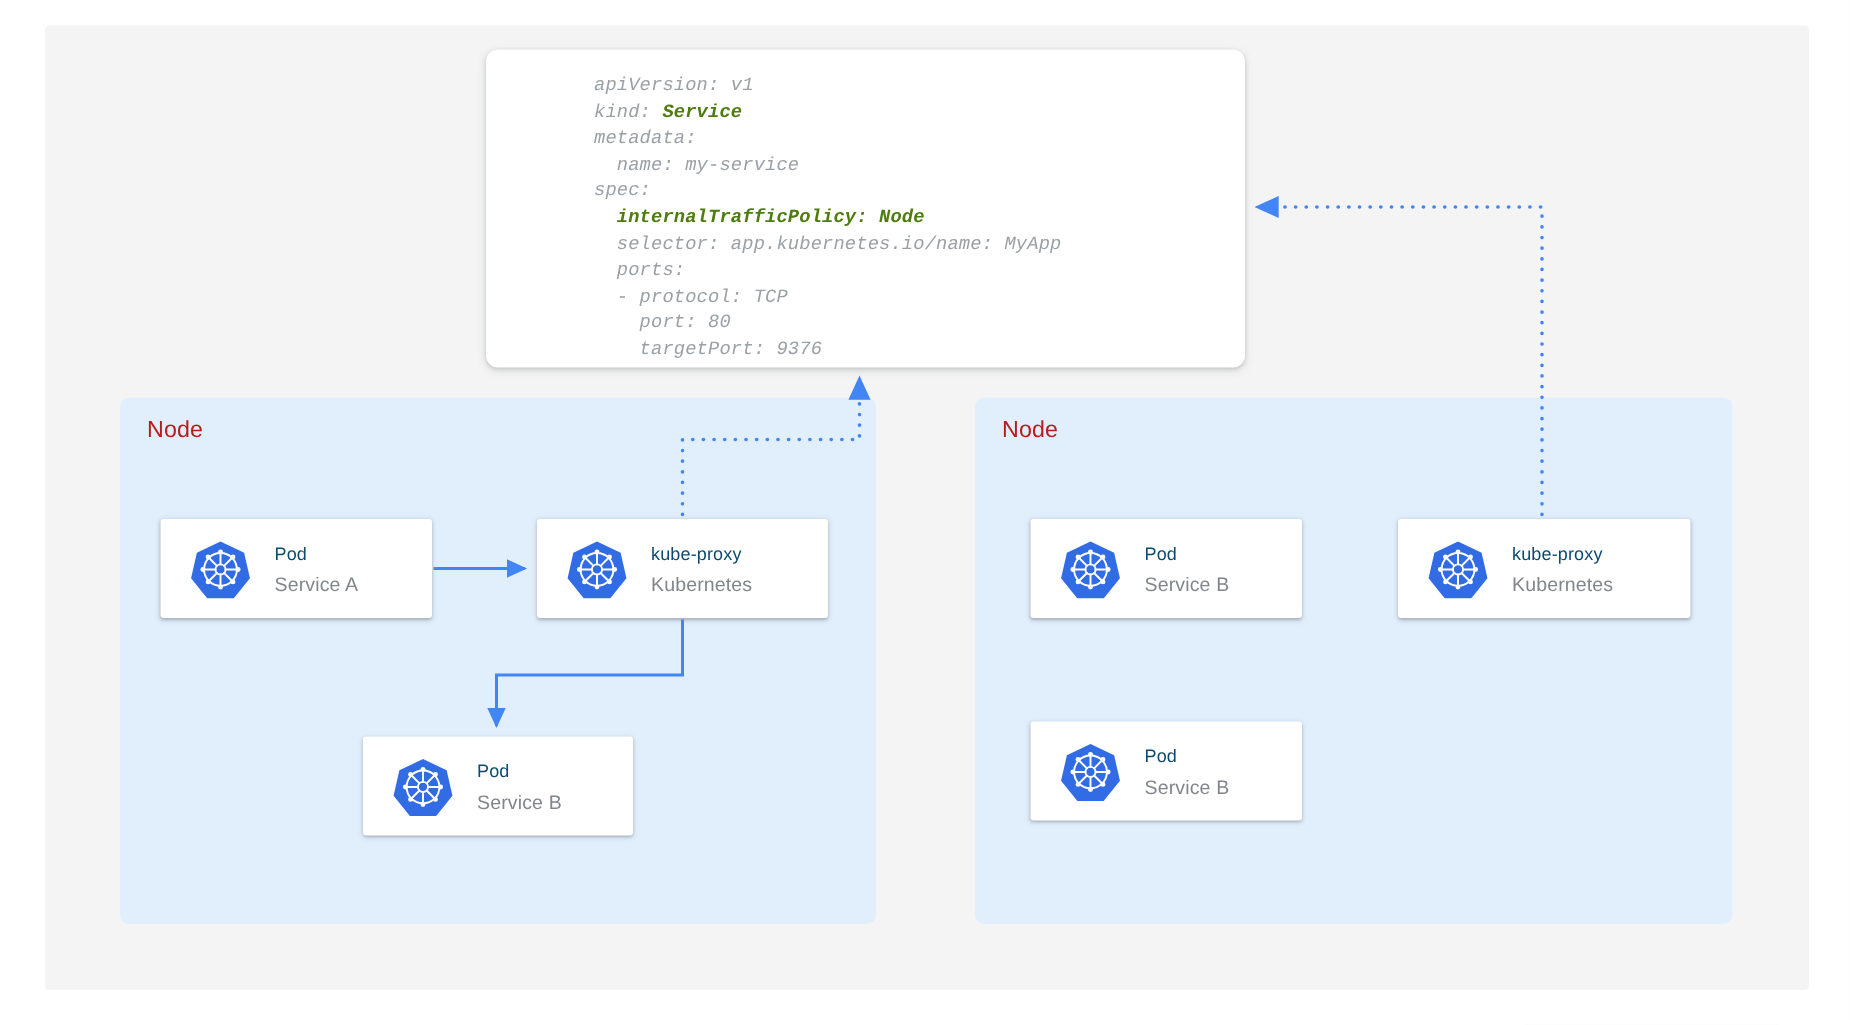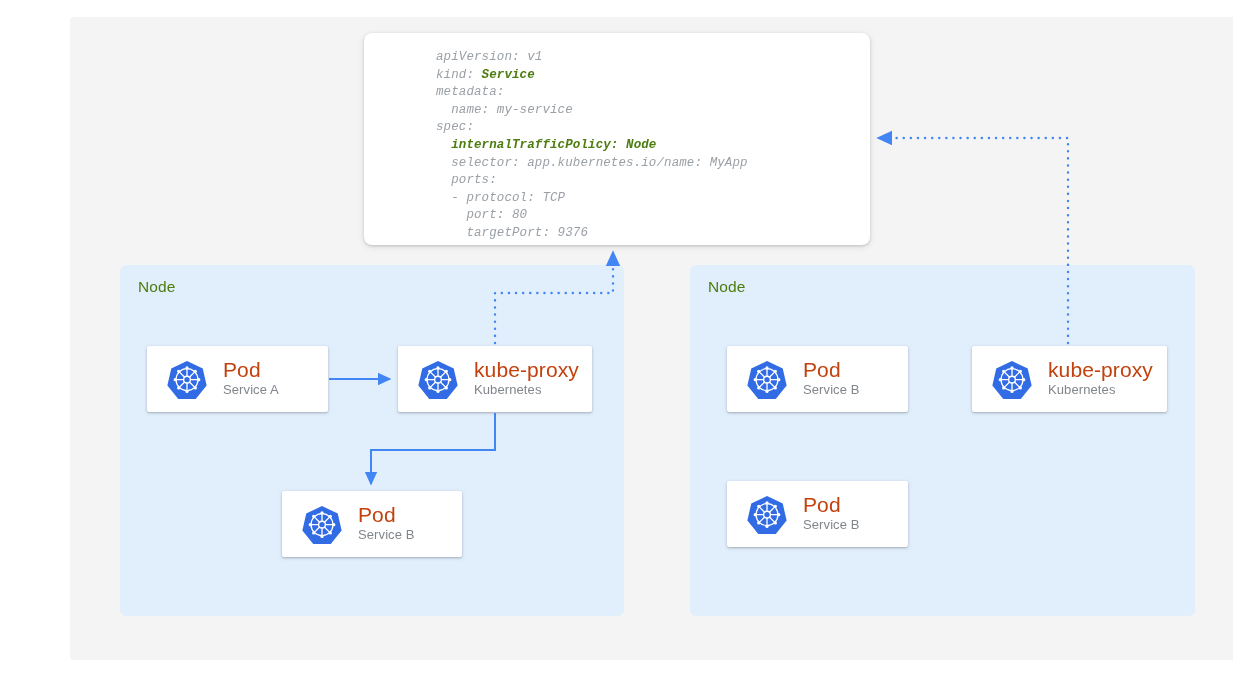--- a/index.html
+++ b/index.html
@@ -12,21 +12,20 @@
     height: 683px;
     overflow: hidden;
     font-family: "Liberation Sans", sans-serif;
   }
 
   #stage {
     position: relative;
     width: 1069px;
     height: 683px;
     background: #ffffff;
-    margin-left: 40px;
   }
 
   
   #canvas {
     position: absolute;
     left: 30px;
     top: 17px;
     width: 1176px;
     height: 643px;
     background: #f4f4f4;
@@ -71,21 +70,21 @@
     border-radius: 6px;
   }
   #node-left  { left: 80px;  top: 265px; width: 504px; height: 351px; }
   #node-right { left: 650px; top: 265px; width: 505px; height: 351px; }
 
   .node-label {
     position: absolute;
     left: 18px;
     top: 13px;
     font-size: 15.5px;
-    color: #4d7c0f;
+    color: #b91c1c;
     letter-spacing: 0.1px;
   }
 
   
   .card {
     position: absolute;
     background: #ffffff;
     border-radius: 2px;
     box-shadow: 0 1px 2px rgba(60,64,67,0.28), 0 1px 4px rgba(60,64,67,0.14);
     display: flex;
@@ -95,22 +94,22 @@
   .card-icon {
     flex: 0 0 auto;
     width: 40px;
     height: 40px;
     margin-left: 20px;
     margin-right: 16px;
   }
   .card-icon svg { display: block; width: 40px; height: 40px; }
   .card-text { display: flex; flex-direction: column; justify-content: center; }
   .card-title {
-    font-size: 21px;
-    color: #c2410c;
+    font-size: 12px;
+    color: #0c4a6e;
     line-height: 19px;
     letter-spacing: 0.1px;
     white-space: nowrap;
   }
   .card-sub {
     font-size: 13px;
     color: #80868b;
     line-height: 19px;
     letter-spacing: 0.1px;
     white-space: nowrap;

